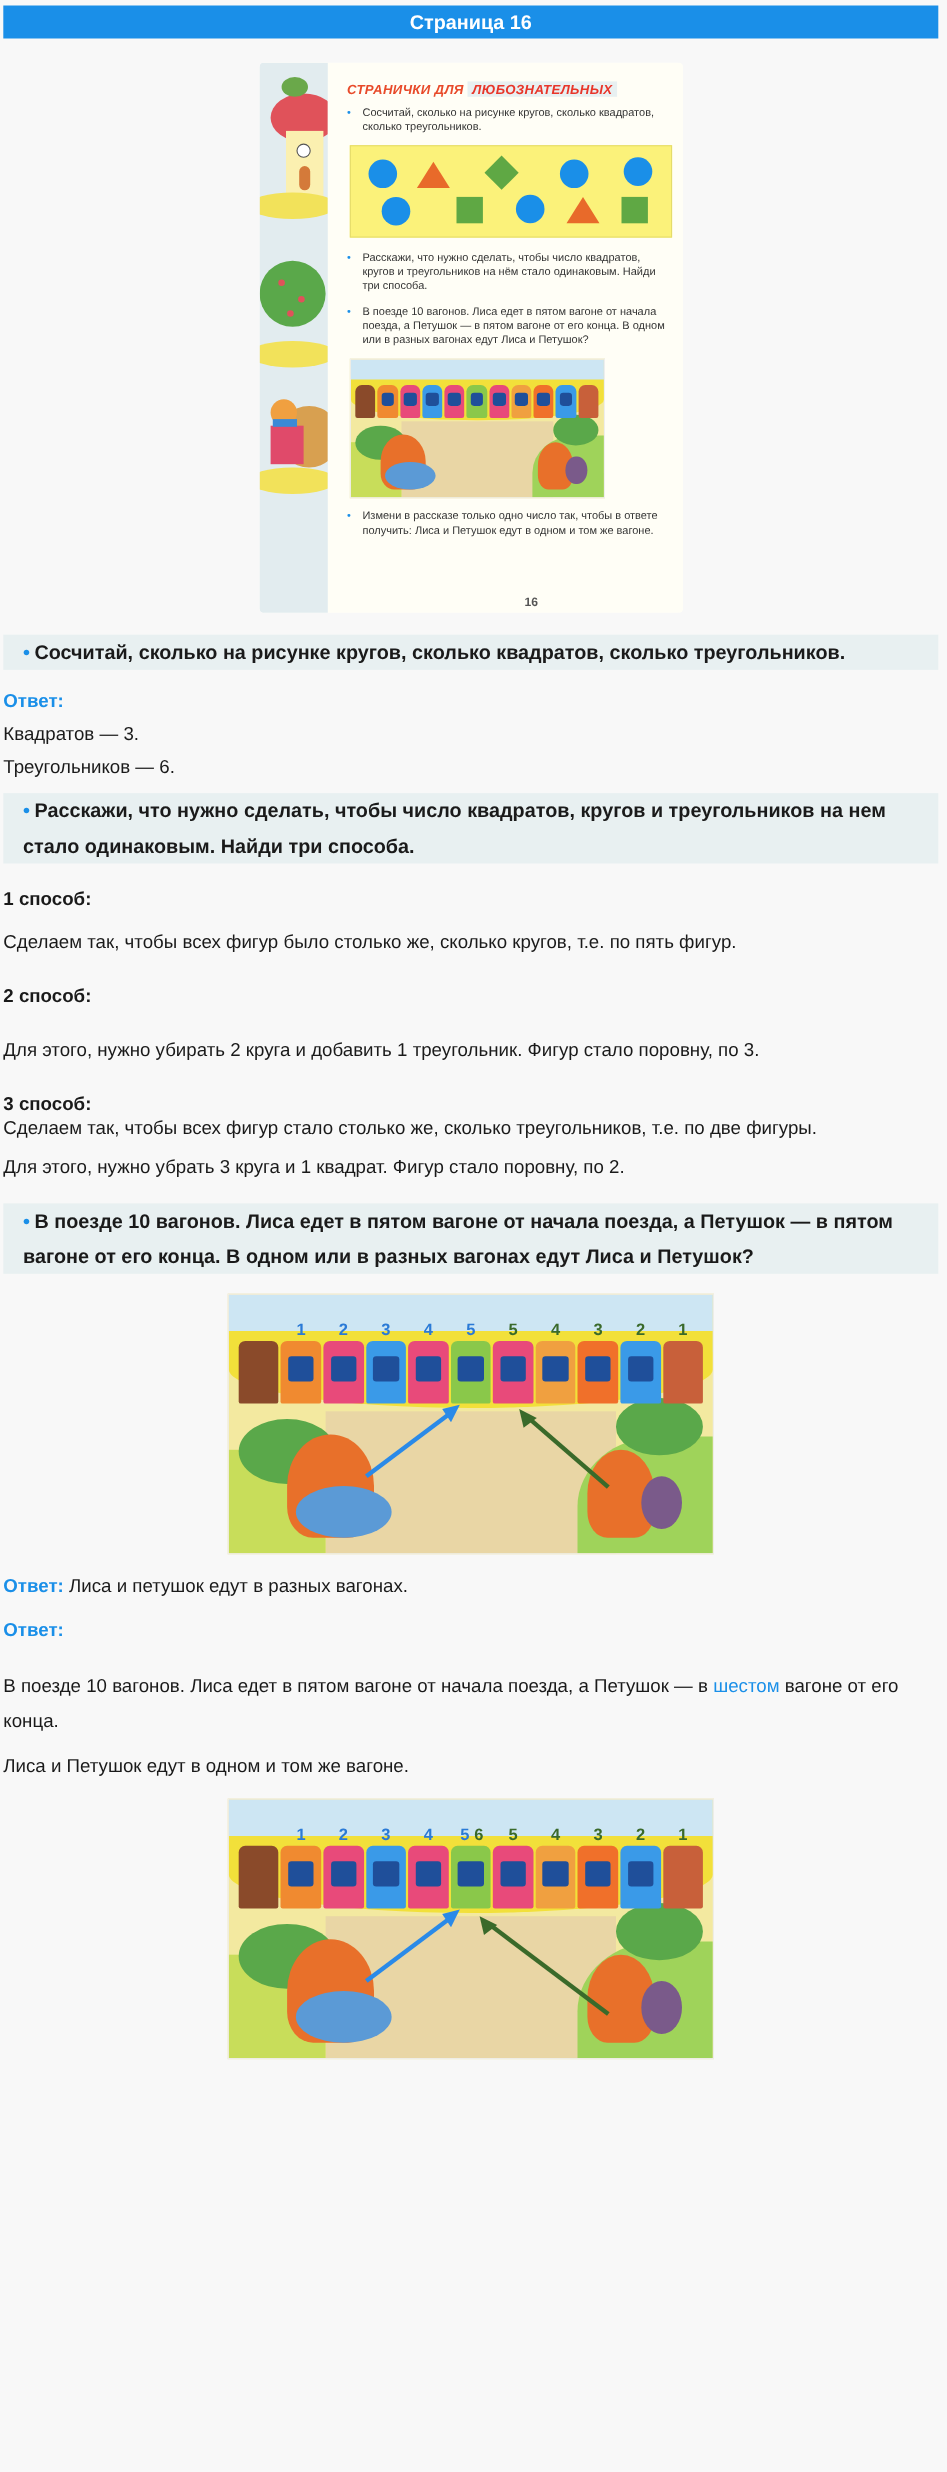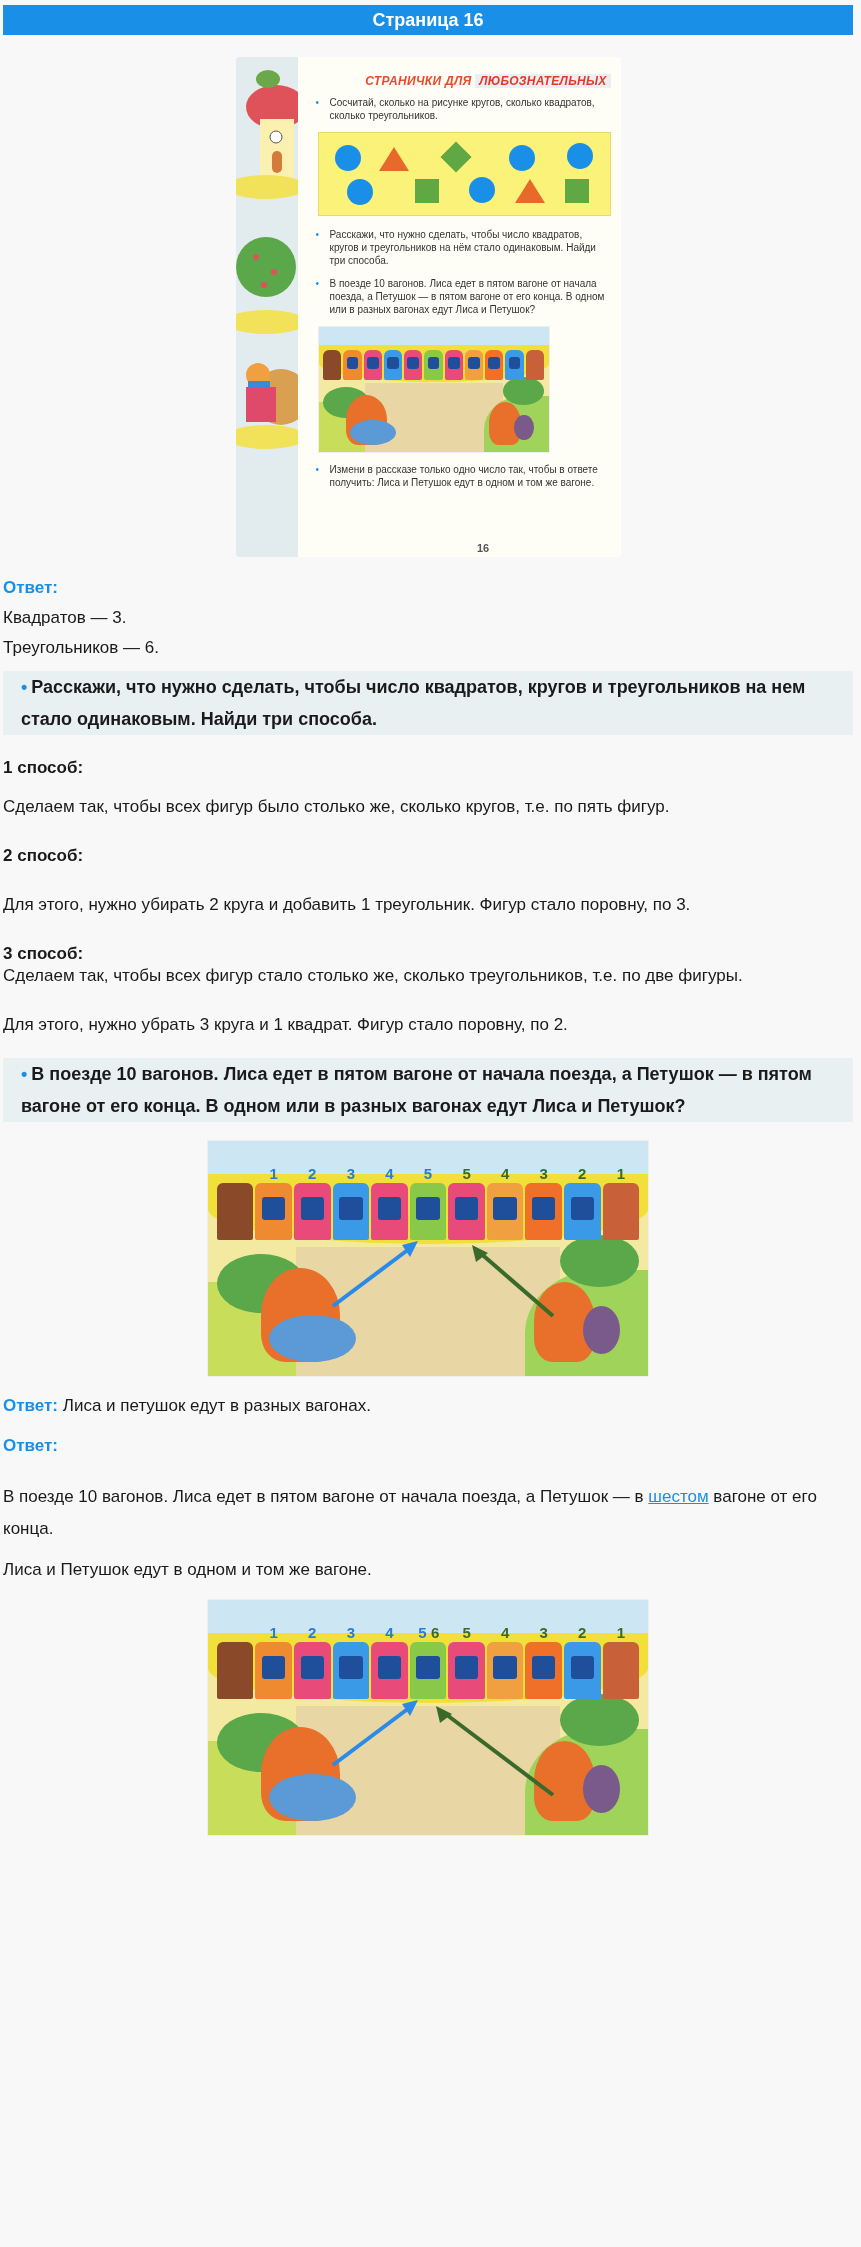--- a/index.html
+++ b/index.html
@@ -26,28 +26,28 @@
     background: #e8f0f1;
     font-weight: bold;
     font-size: 18px;
     line-height: 32px;
     padding: 0 18px 0 18px;
     margin: 0 0 0 0;
   }
   .q .dot { color: #1a8fe8; margin-right: 4px; }
   .ans-label { color: #1a8fe8; font-weight: bold; }
   p { margin: 0; line-height: 22px; }
-  .blue { color: #1a8fe8; text-decoration: underline; }
+  .blue { color: #1a8fe8; }
   .bold { font-weight: bold; }
 
   
   .book { width: 385px; height: 500px; background: #fdfdf8; position: relative; border-radius: 4px; overflow: hidden; }
   .book .side { position: absolute; left: 0; top: 0; width: 62px; height: 500px; background: #dfeaef; }
   .book .content { position: absolute; left: 62px; top: 0; right: 0; bottom: 0; background: #fffef6; padding: 8px 10px 0 12px; font-size: 10px; line-height: 13px; color: #333; }
-  .book .title { font-weight: bold; font-style: italic; font-size: 12px; margin: 10px 0 8px 6px; letter-spacing: 0.3px; text-align: right; }
+  .book .title { font-weight: bold; font-style: italic; font-size: 12px; margin: 10px 0 8px 6px; letter-spacing: 0.3px; }
   .book .t1 { color: #e84a2a; }
   .book .t2 { color: #e8362a; background: #e8f0f1; padding: 0 4px; }
   .book .item { position: relative; padding-left: 20px; margin-bottom: 10px; }
   .book .item::before { content: "•"; color: #1a8fe8; position: absolute; left: 6px; }
   .shapes { background: #fbf27a; border: 1px solid #e5dc6a; height: 82px; margin: 6px 0 12px 8px; position: relative; }
   .circle { position: absolute; width: 26px; height: 26px; border-radius: 50%; background: #1a8fe8; }
   .square { position: absolute; width: 24px; height: 24px; background: #5fa844; }
   .diamond { position: absolute; width: 22px; height: 22px; background: #5fa844; transform: rotate(45deg); }
   .tri { position: absolute; width: 0; height: 0; border-left: 15px solid transparent; border-right: 15px solid transparent; border-bottom: 24px solid #e86a2a; }
   .pagenum { position: absolute; bottom: 2px; left: 0; right: 0; text-align: center; font-weight: bold; font-size: 11px; color: #555; padding-left: 48px; }
@@ -170,34 +170,37 @@
           <div class="rooster">
               <div class="tail"></div>
             </div>
         </div>
         <div class="item" style="margin-top:10px">Измени в рассказе только одно число так, чтобы в ответе получить: Лиса и Петушок едут в одном и том же вагоне.</div>
         <div class="pagenum">16</div>
       </div>
     </div>
   </div>
 
+  <div class="q">
+    <span class="dot">•</span><span>Сосчитай, сколько на рисунке кругов, сколько квадратов, сколько треугольников.</span>
+  </div>
   <p style="margin-top:18px" class="ans-label">Ответ:</p>
   <p style="margin-top:8px">Квадратов — 3.</p>
   <p style="margin-top:8px">Треугольников — 6.</p>
 
   <div class="q" style="margin-top:12px">
     <span class="dot">•</span><span>Расскажи, что нужно сделать, чтобы число квадратов, кругов и треугольников на нем стало одинаковым. Найди три способа.</span>
   </div>
   <p class="bold" style="margin-top:22px">1 способ:</p>
   <p style="margin-top:17px">Сделаем так, чтобы всех фигур было столько же, сколько кругов, т.е. по пять фигур.</p>
   <p class="bold" style="margin-top:27px">2 способ:</p>
   <p style="margin-top:27px">Для этого, нужно убирать 2 круга и добавить 1 треугольник. Фигур стало поровну, по 3.</p>
   <p class="bold" style="margin-top:27px">3 способ:</p>
   <p style="">Сделаем так, чтобы всех фигур стало столько же, сколько треугольников, т.е. по две фигуры.</p>
-  <p style="margin-top:27px">Для этого, нужно убрать 3 круга и 1 квадрат. Фигур стало поровну, по 2.</p>
+  <p style="margin-top:13px">Для этого, нужно убрать 3 круга и 1 квадрат. Фигур стало поровну, по 2.</p>
 
   <div class="q" style="margin-top:22px">
     <span class="dot">•</span><span>В поезде 10 вагонов. Лиса едет в пятом вагоне от начала поезда, а Петушок — в пятом вагоне от его конца. В одном или в разных вагонах едут Лиса и Петушок?</span>
   </div>
   <div class="figure" style="margin:18px 0 18px 0">
     <div class="train-pic large">
       <div class="sky"></div>
         <div class="hill"></div>
         <div class="road"></div>
       <div class="grassL"></div>

